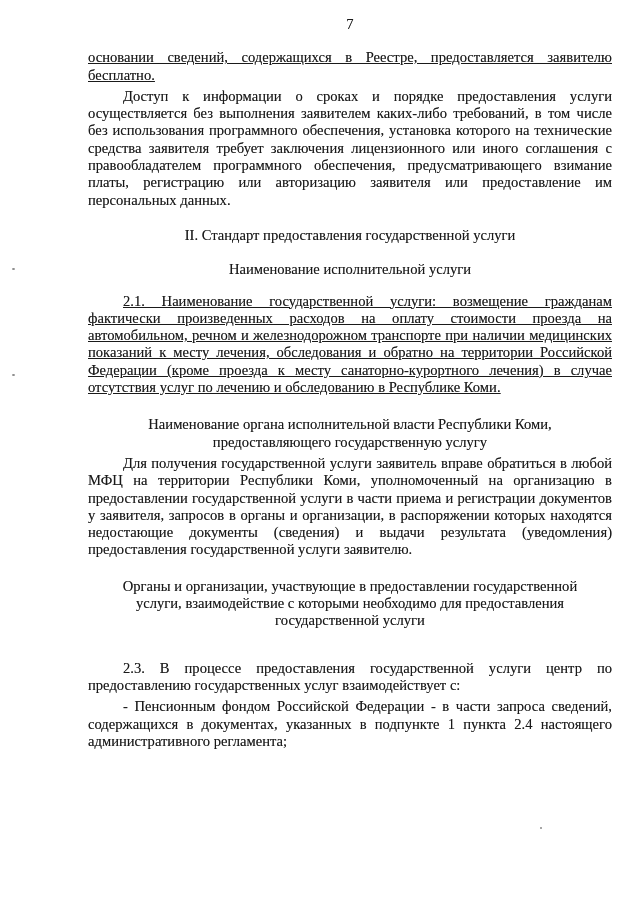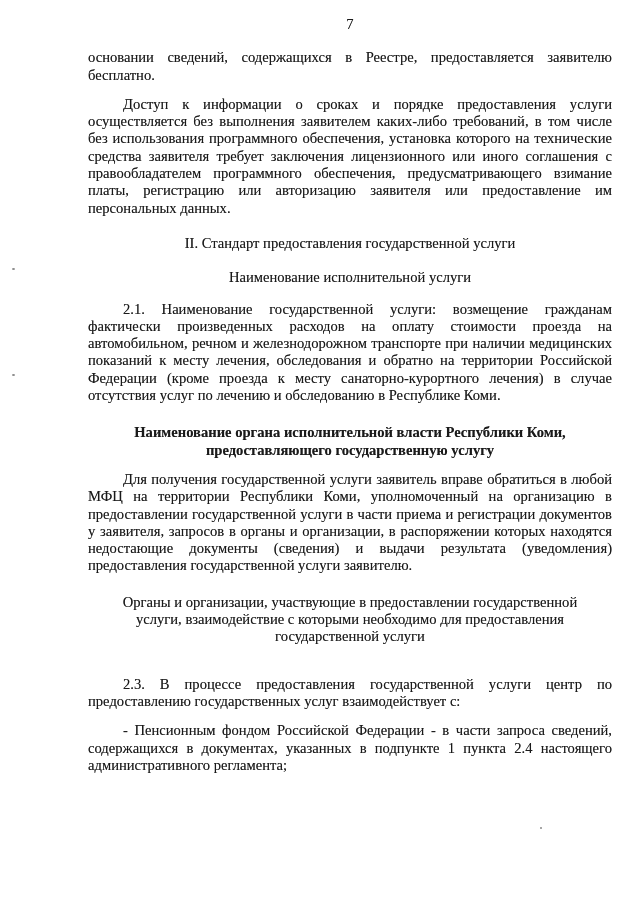--- a/index.html
+++ b/index.html
@@ -40,29 +40,29 @@
   .para.noindent { text-indent: 0; }
   .heading {
     margin: 0;
     font-size: 14.6px;
     line-height: 17.3px;
     text-align: center;
     white-space: pre-line;
     text-shadow: 0 0 0.4px rgba(0,0,0,0.45);
   }
   
-  .mt-cont   { margin-top: 16px; }
+  .mt-cont   { margin-top: 16px; text-decoration: underline; }
   .mt-sec    { margin-top: 18px; }
   .mt-sub    { margin-top: 17px; }
-  .mt-para   { margin-top: 14px; }
-  .mt-head2  { margin-top: 20px; font-weight: bold; }
+  .mt-para   { margin-top: 14px; text-decoration: underline; }
+  .mt-head2  { margin-top: 20px; }
   .mt-body2  { margin-top: 13px; }
   .mt-head3  { margin-top: 19px; }
   .mt-body3  { margin-top: 30px; }
-  .mt-none   { margin-top: 12px; }
+  .mt-none   { margin-top: 4px; }
   .speck {
     position: absolute;
     background: #4a4a4a;
     border-radius: 50%;
     opacity: 0.65;
   }
 </style>
 </head>
 <body>
 

